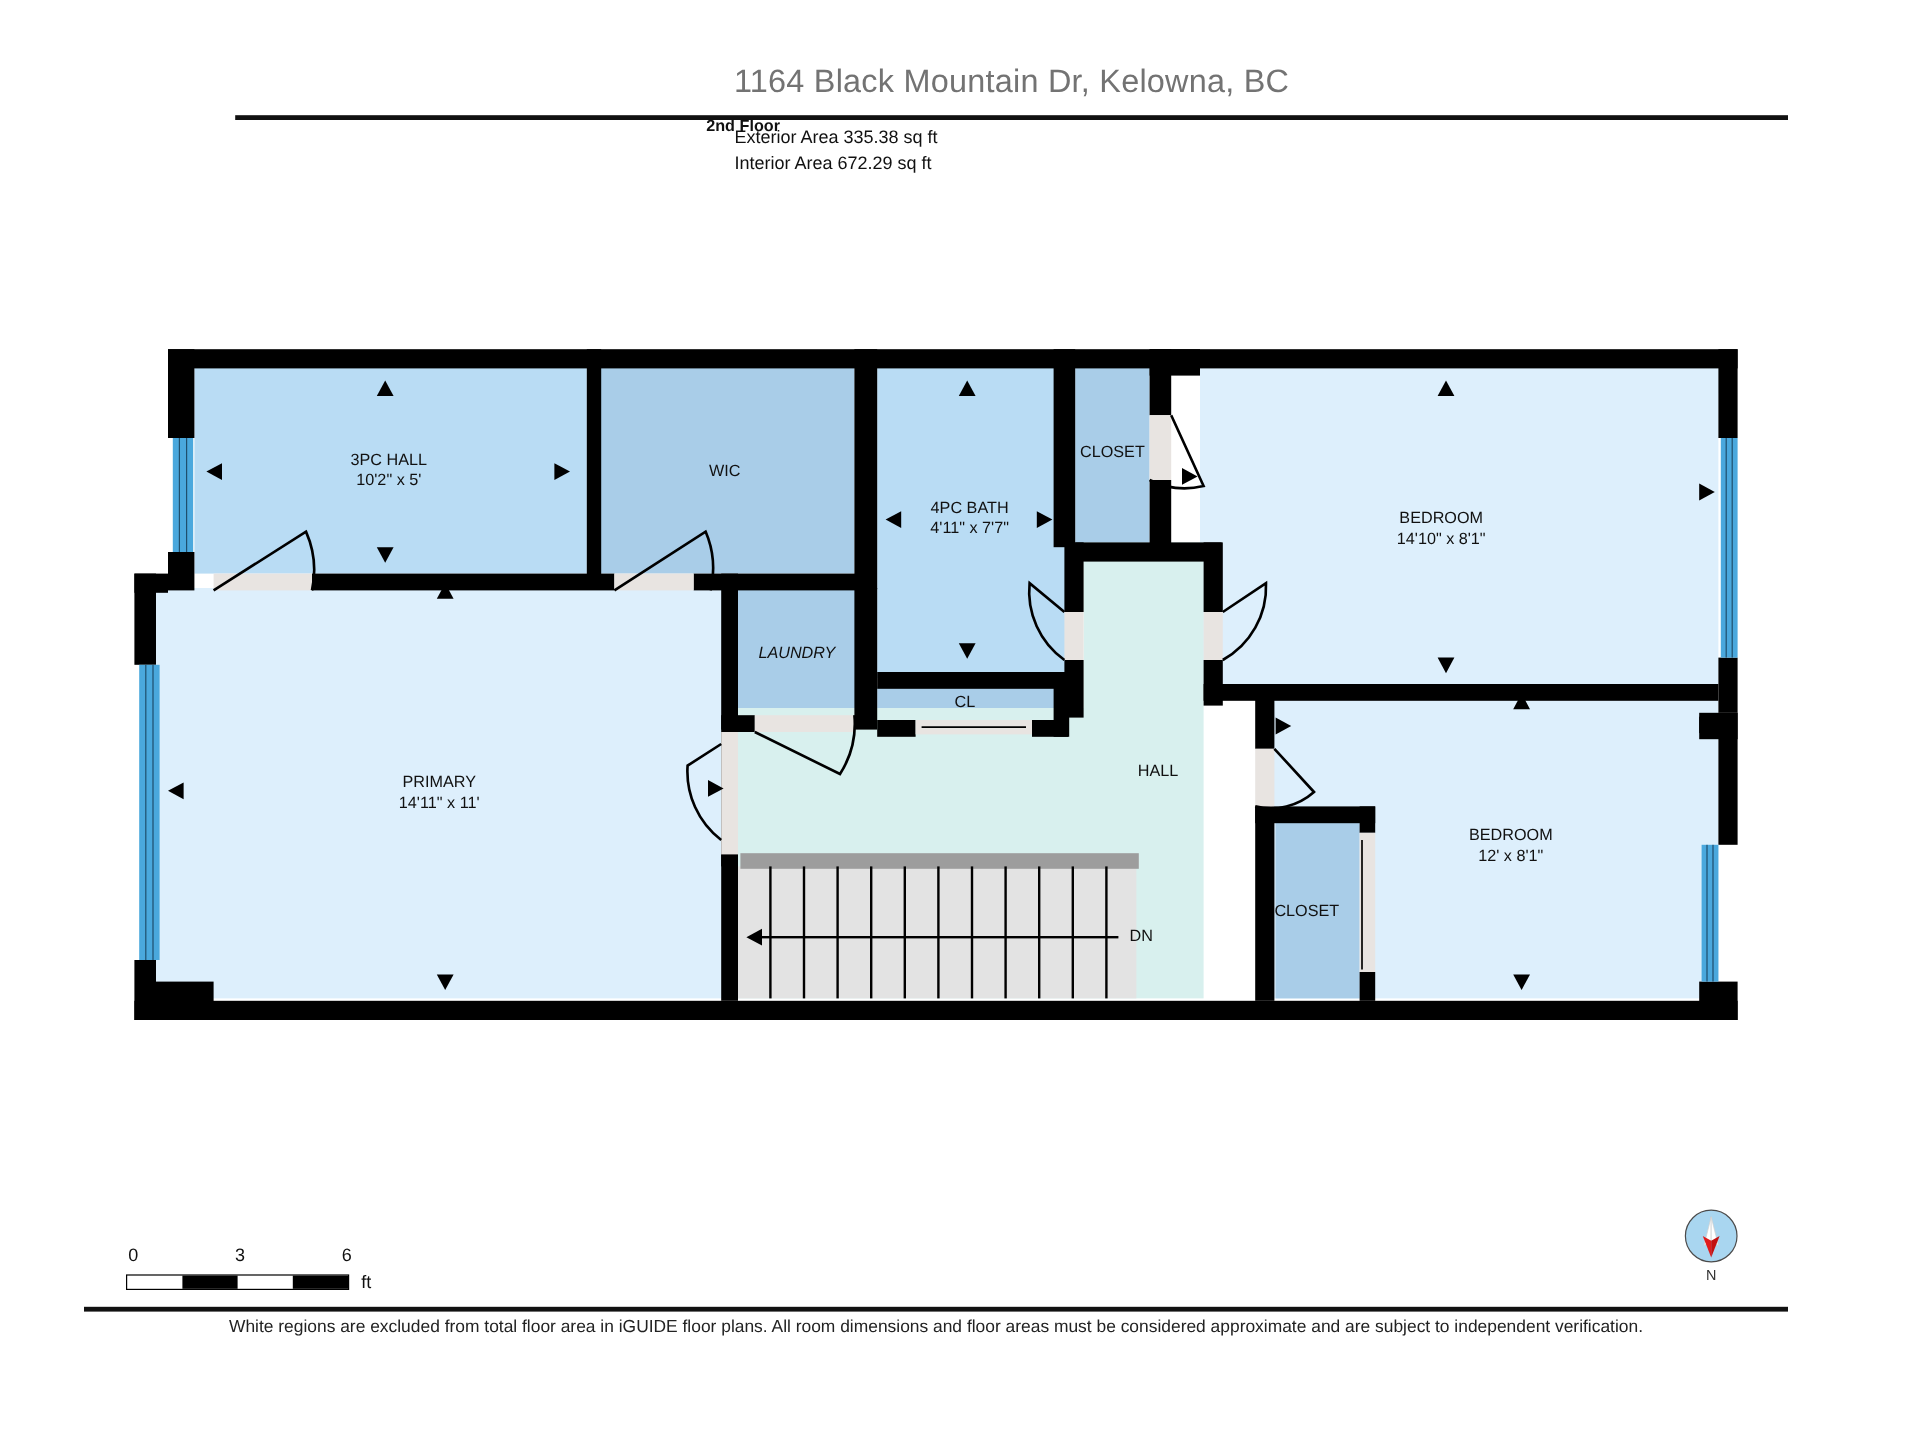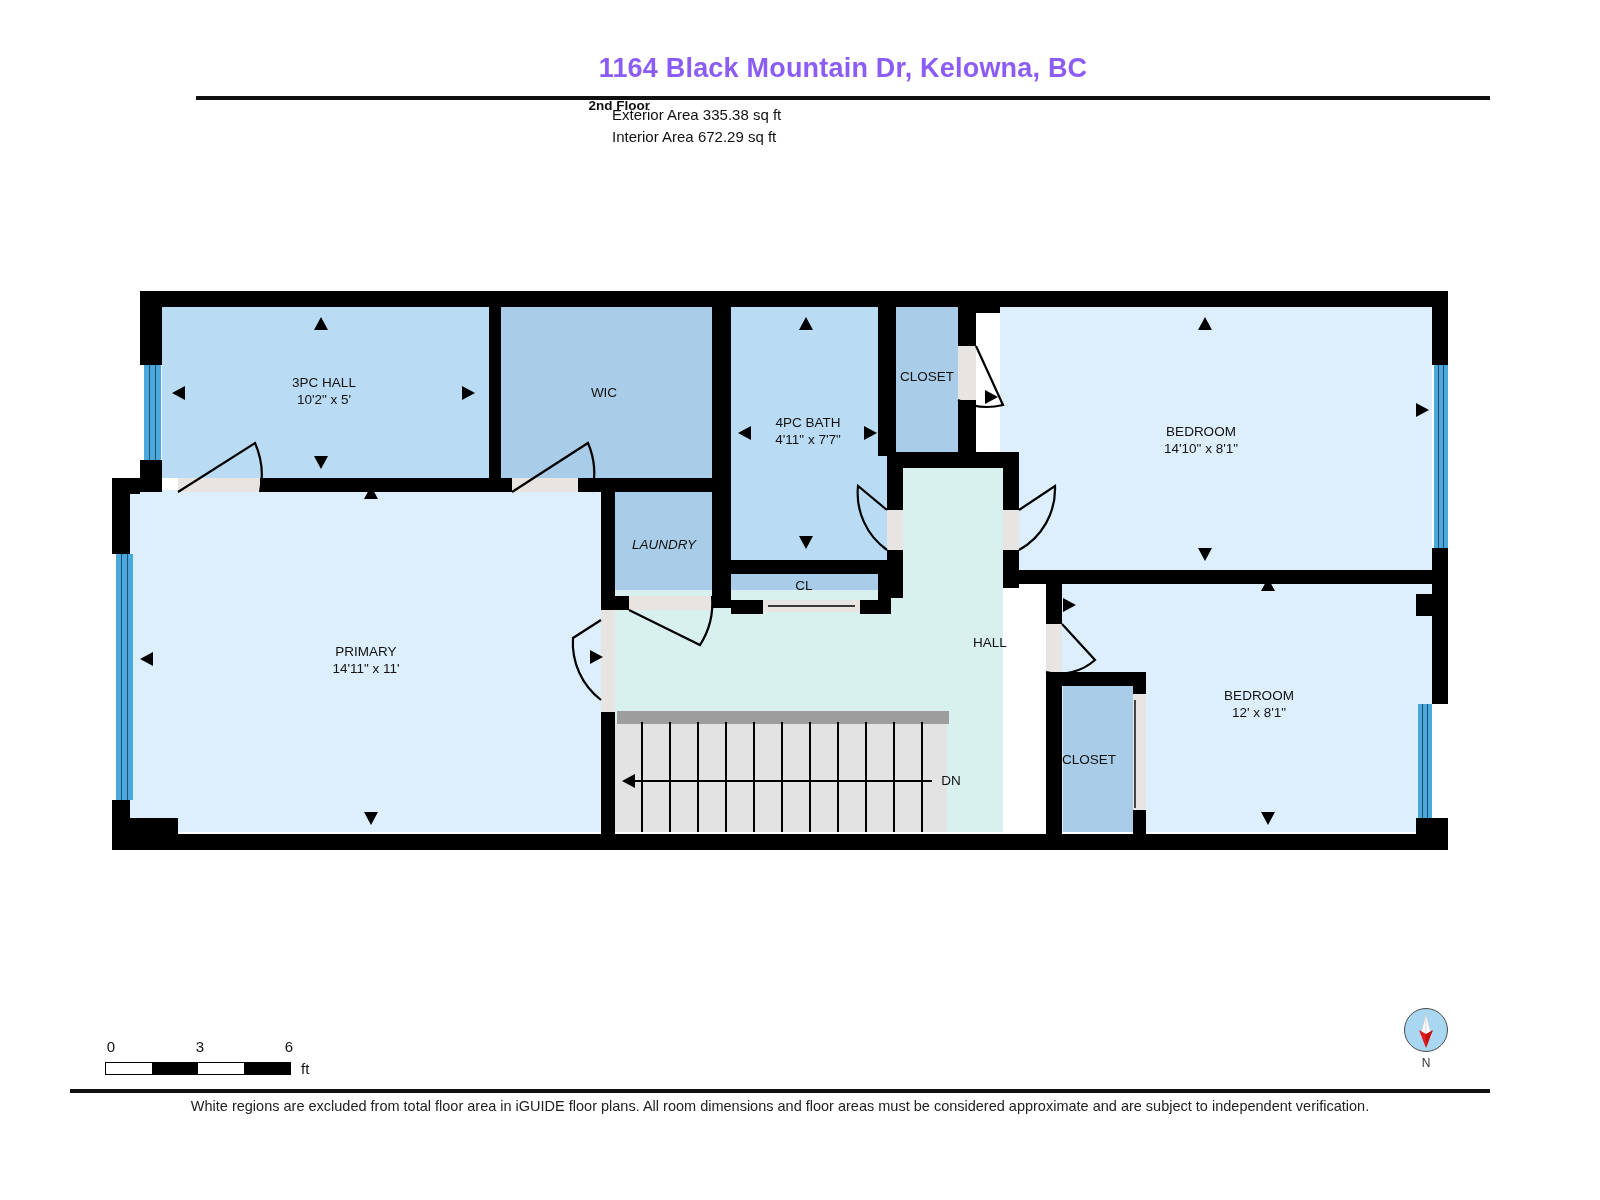--- a/index.html
+++ b/index.html
@@ -18,21 +18,21 @@
   #realtor-logo .rbowl{position:absolute;left:56px;top:20px;width:66px;height:66px;background:#ffffff;border-radius:0 33px 33px 0;}
   #realtor-logo .rleg{position:absolute;left:58px;top:74px;width:0;height:0;
         border-left:62px solid #ffffff;border-bottom:58px solid transparent;}
   #realtor-logo .rgap{position:absolute;left:56px;top:62px;width:70px;height:16px;background:#a6a6a6;}
   #realtor-logo .word{position:absolute;left:0px;top:152px;width:175px;
         font-size:35px;letter-spacing:1px;color:#a6a6a6;font-family:"Liberation Sans",sans-serif;}
   #realtor-logo .word sup{font-size:15px;vertical-align:super;}
 
   #title-rule{position:absolute;left:196px;top:96px;width:1294px;height:4px;background:#111;}
   #plan-title{position:absolute;left:196px;top:53px;width:1294px;text-align:center;
-      font-size:27px;font-weight:bold;letter-spacing:.2px;color:#8b5cf6;}
+      font-size:27px;font-weight:normal;letter-spacing:.2px;color:#737373;}
 
   #floor-info{position:absolute;left:612px;top:106px;width:520px;}
   #floor-info .row{display:flex;align-items:baseline;margin-bottom:5px;font-size:15px;}
   #floor-info .lbl{width:90px;text-align:right;font-weight:bold;padding-right:14px;}
   #floor-info .val{text-align:left;}
 
   
   #plan{position:absolute;left:0;top:0;width:1600px;height:1200px;}
 
   
@@ -273,21 +273,21 @@
     <div class="lbl" style="left:664px;top:545px;font-style:italic;">
       <b>LAUNDRY</b>
     </div>
     <div class="lbl" style="left:804px;top:586px;">
       <b>CL</b>
     </div>
     <div class="lbl" style="left:366px;top:661px;">
       <b>PRIMARY</b>
       <b>14'11" x 11'</b>
     </div>
-    <div class="lbl" style="left:965px;top:643px;margin-left:25px;">
+    <div class="lbl" style="left:965px;top:643px;">
       <b>HALL</b>
     </div>
     <div class="lbl" style="left:1089px;top:760px;">
       <b>CLOSET</b>
     </div>
     <div class="lbl" style="left:1259px;top:705px;">
       <b>BEDROOM</b>
       <b>12' x 8'1"</b>
     </div>
     <div class="lbl" style="left:951px;top:781px;">

